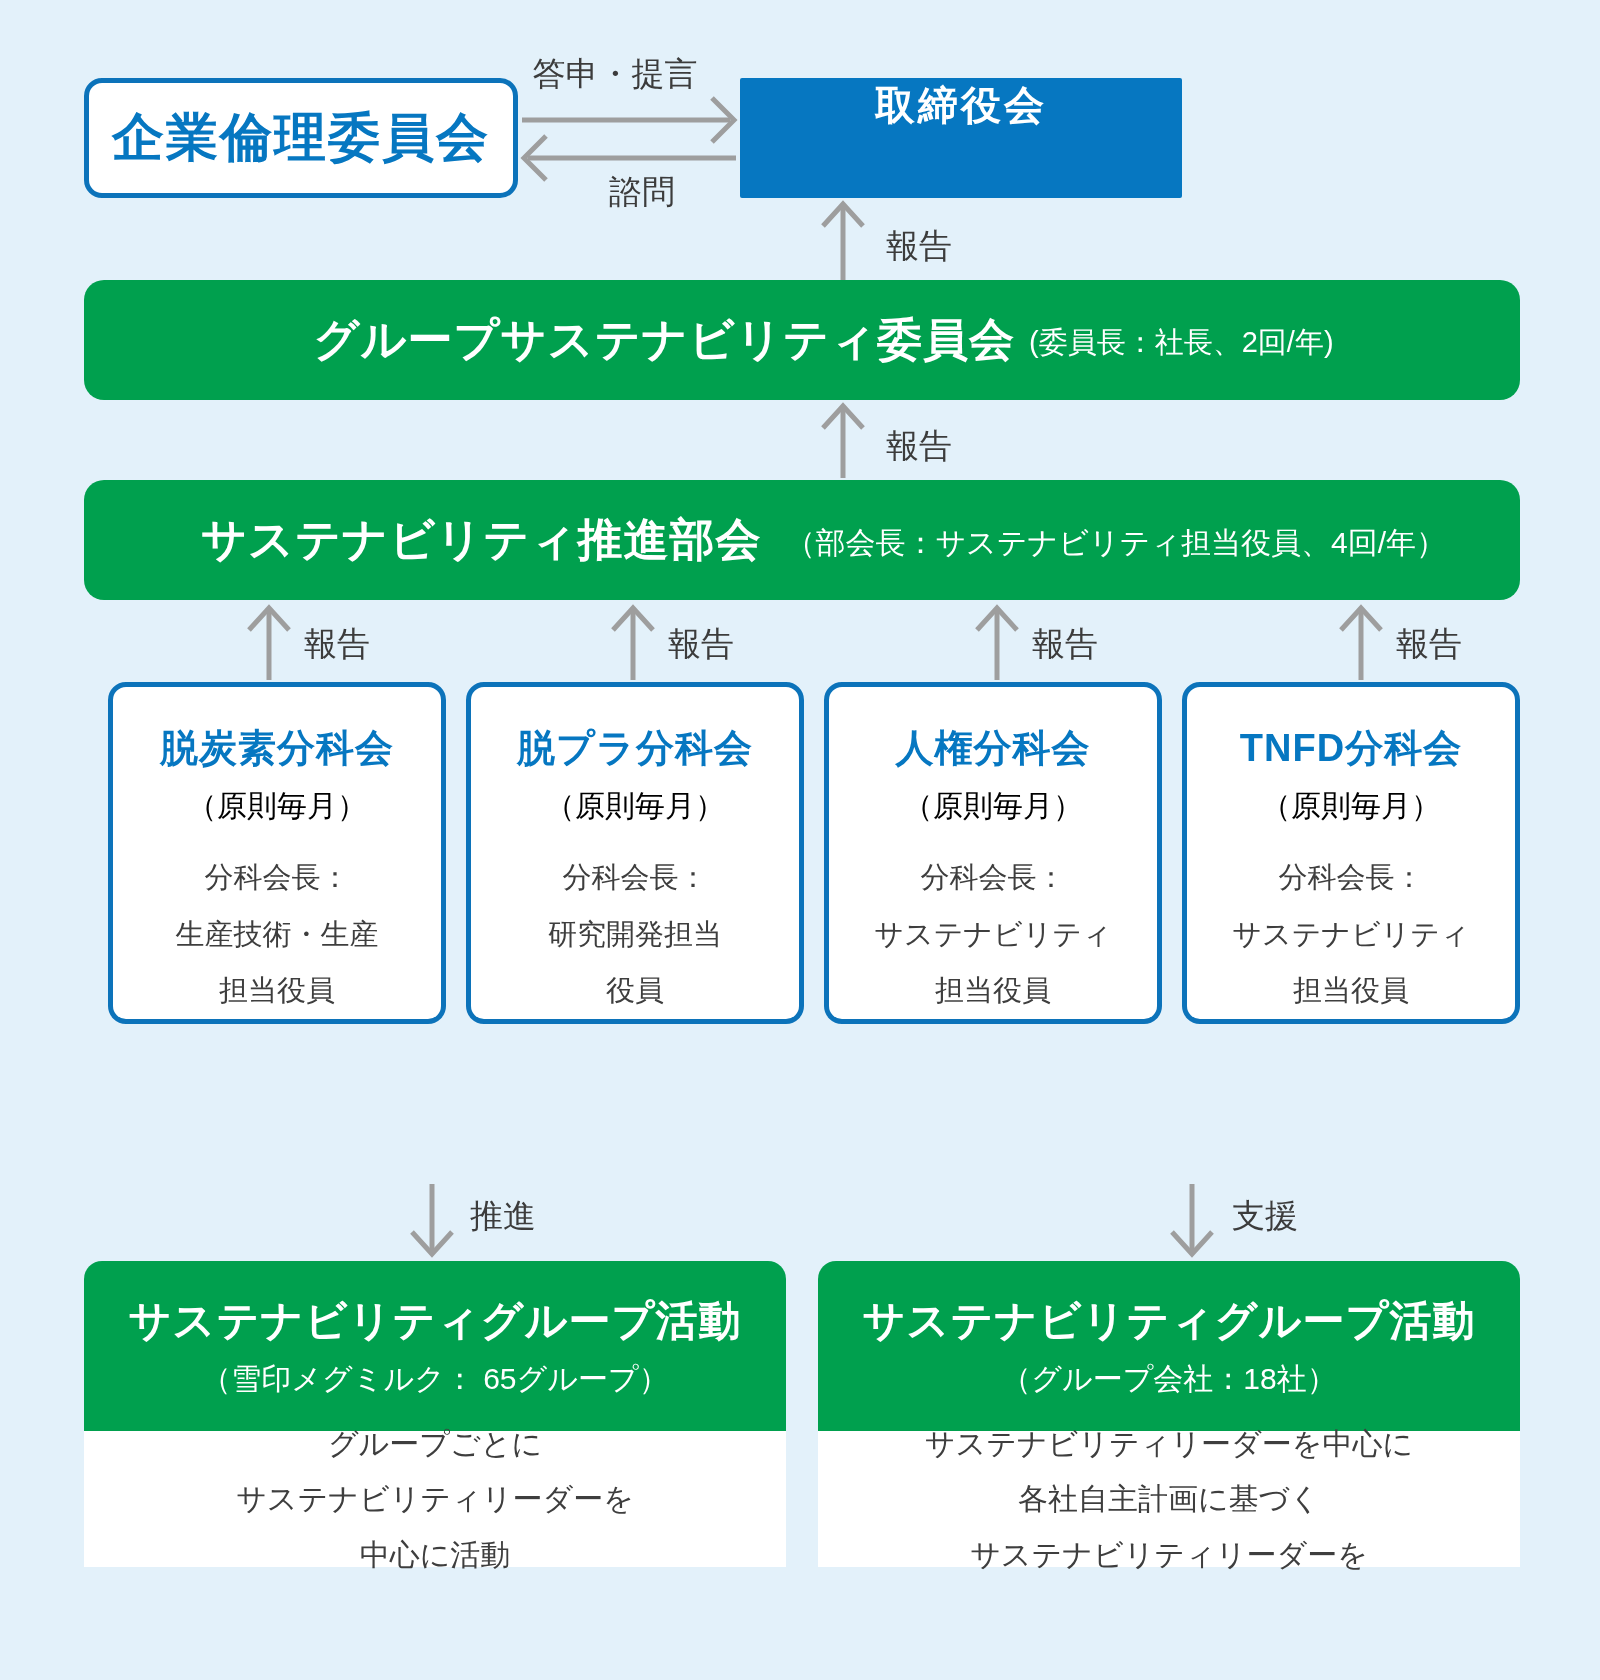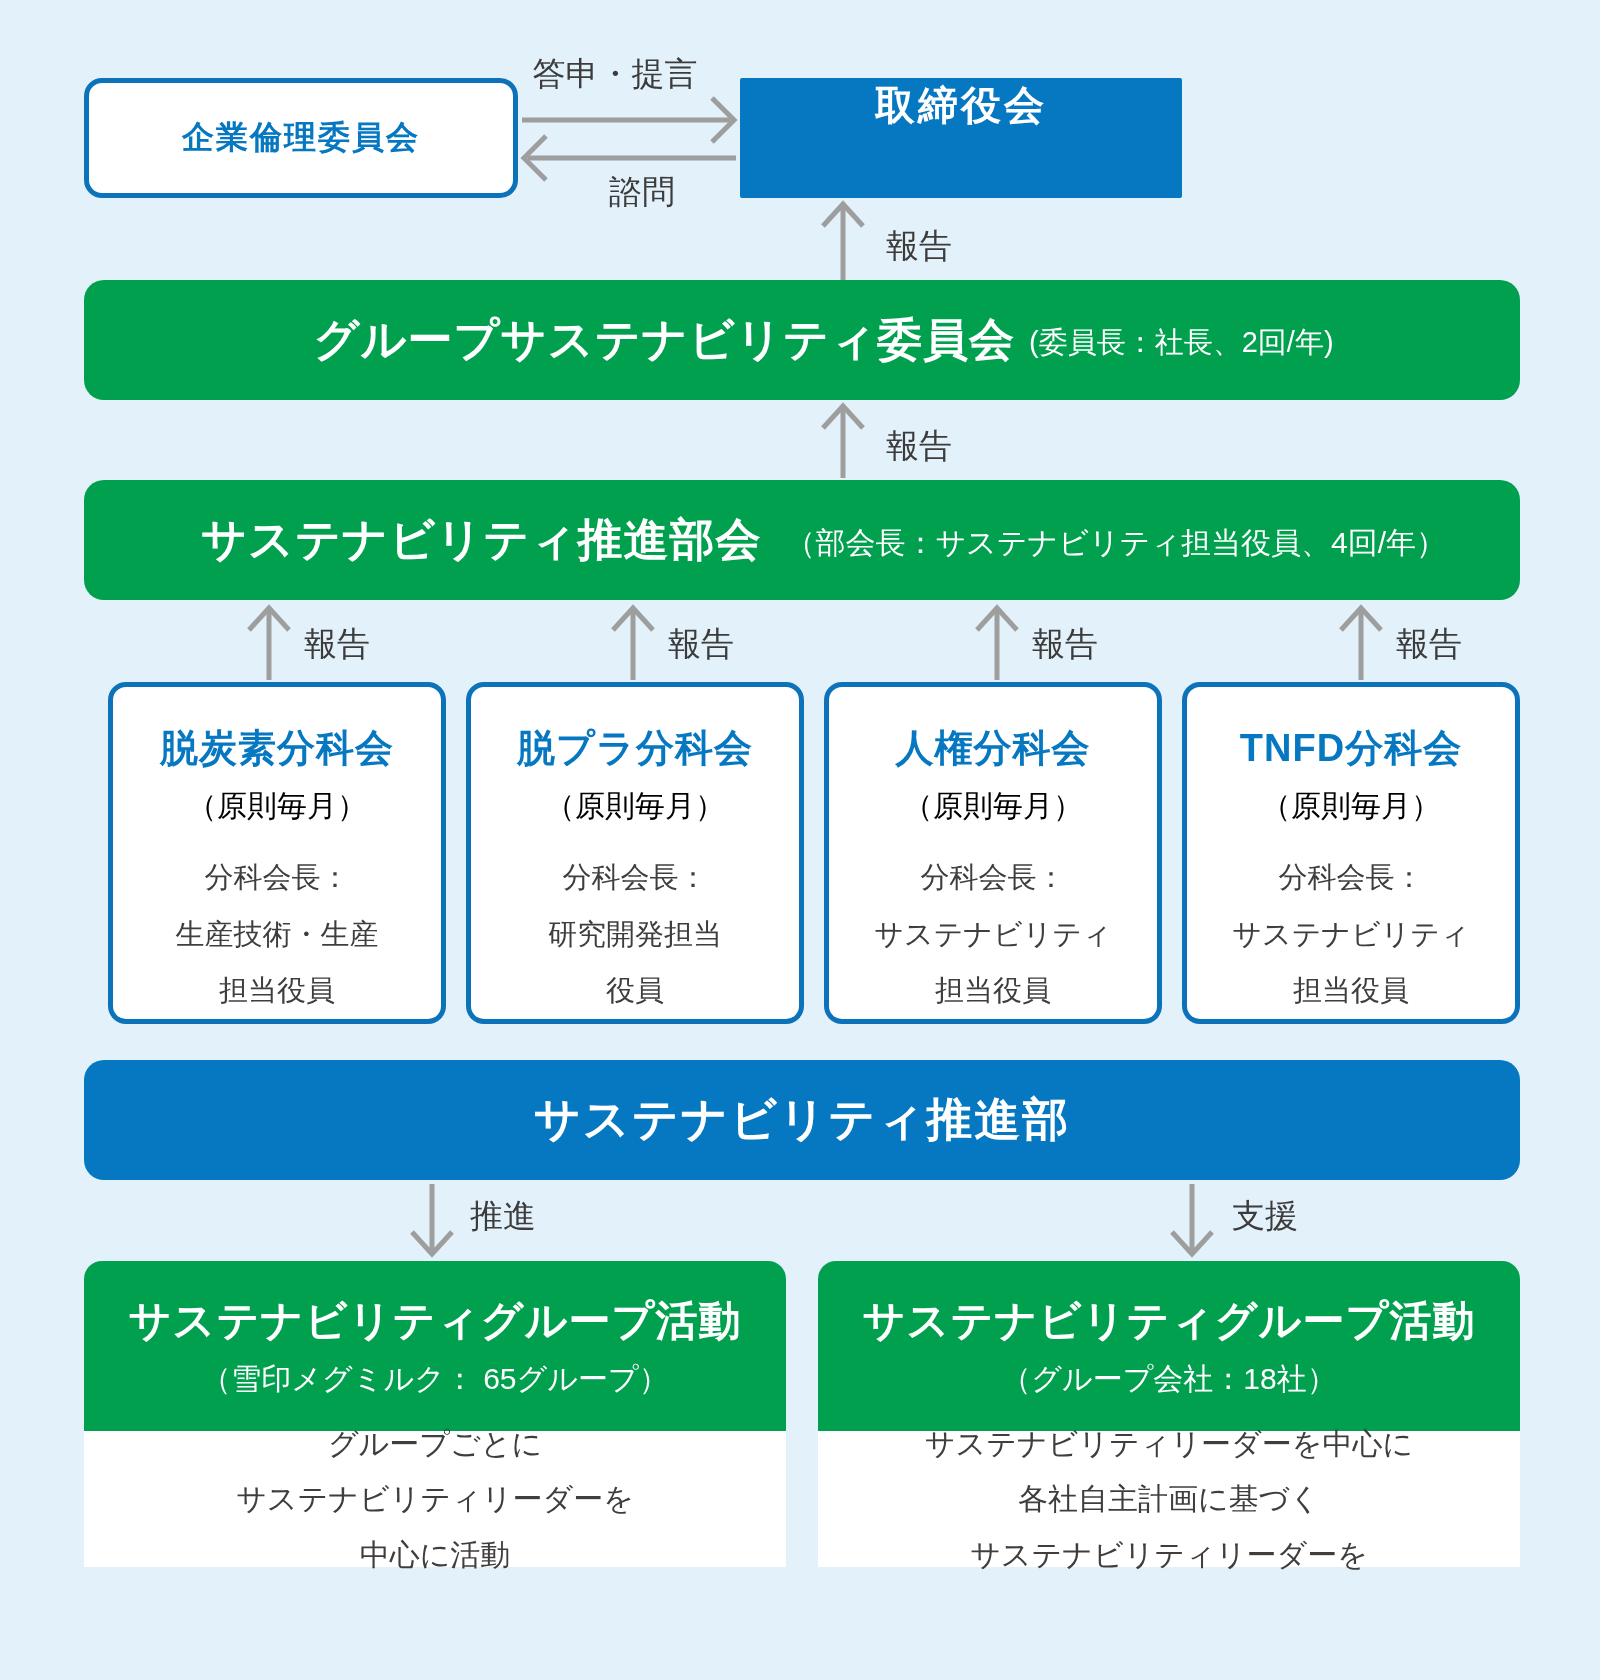--- a/index.html
+++ b/index.html
@@ -34,21 +34,21 @@
   .white-box {
     background: #FFFFFF;
     border: 5px solid #0C73BA;
     border-radius: 18px;
     display: flex;
     align-items: center;
     justify-content: center;
   }
   .ethics-box { left: 84px; top: 78px; width: 434px; height: 120px; }
   .ethics-box .t {
-    color: #0677C1; font-size: 32px; font-weight: bold; letter-spacing: 2px;
+    color: #0677C1; font-size: 52px; font-weight: bold; letter-spacing: 2px;
   }
 
   
   .board-box {
     left: 740px; top: 78px; width: 442px; height: 120px;
     background: #0677C1; border-radius: 2px;
     display: flex; justify-content: center;
   }
   .board-box .t { color: #FFFFFF; font-size: 40px; font-weight: bold; letter-spacing: 3px; }
 
@@ -247,23 +247,20 @@
       <div class="sub-title">TNFD分科会</div>
       <div class="sub-freq">（原則毎月）</div>
       <div class="sub-chair">
         <span>分科会長：</span>
         <span>サステナビリティ</span>
         <span>担当役員</span>
       </div>
     </div>
   </div>
 
-  <div class="abs bar bar-blue bar3">
-    <span class="bar-title">サステナビリティ推進部</span>
-  </div>
 
   <div class="abs arrow-label lbl-suishin">推進</div>
   <div class="abs arrow-label lbl-shien">支援</div>
 
   <div class="abs activity activity-left">
     <div class="activity-header">
       <div class="activity-title">サステナビリティグループ活動</div>
       <div class="activity-sub">（雪印メグミルク： 65グループ）</div>
     </div>
     <div class="activity-body">

